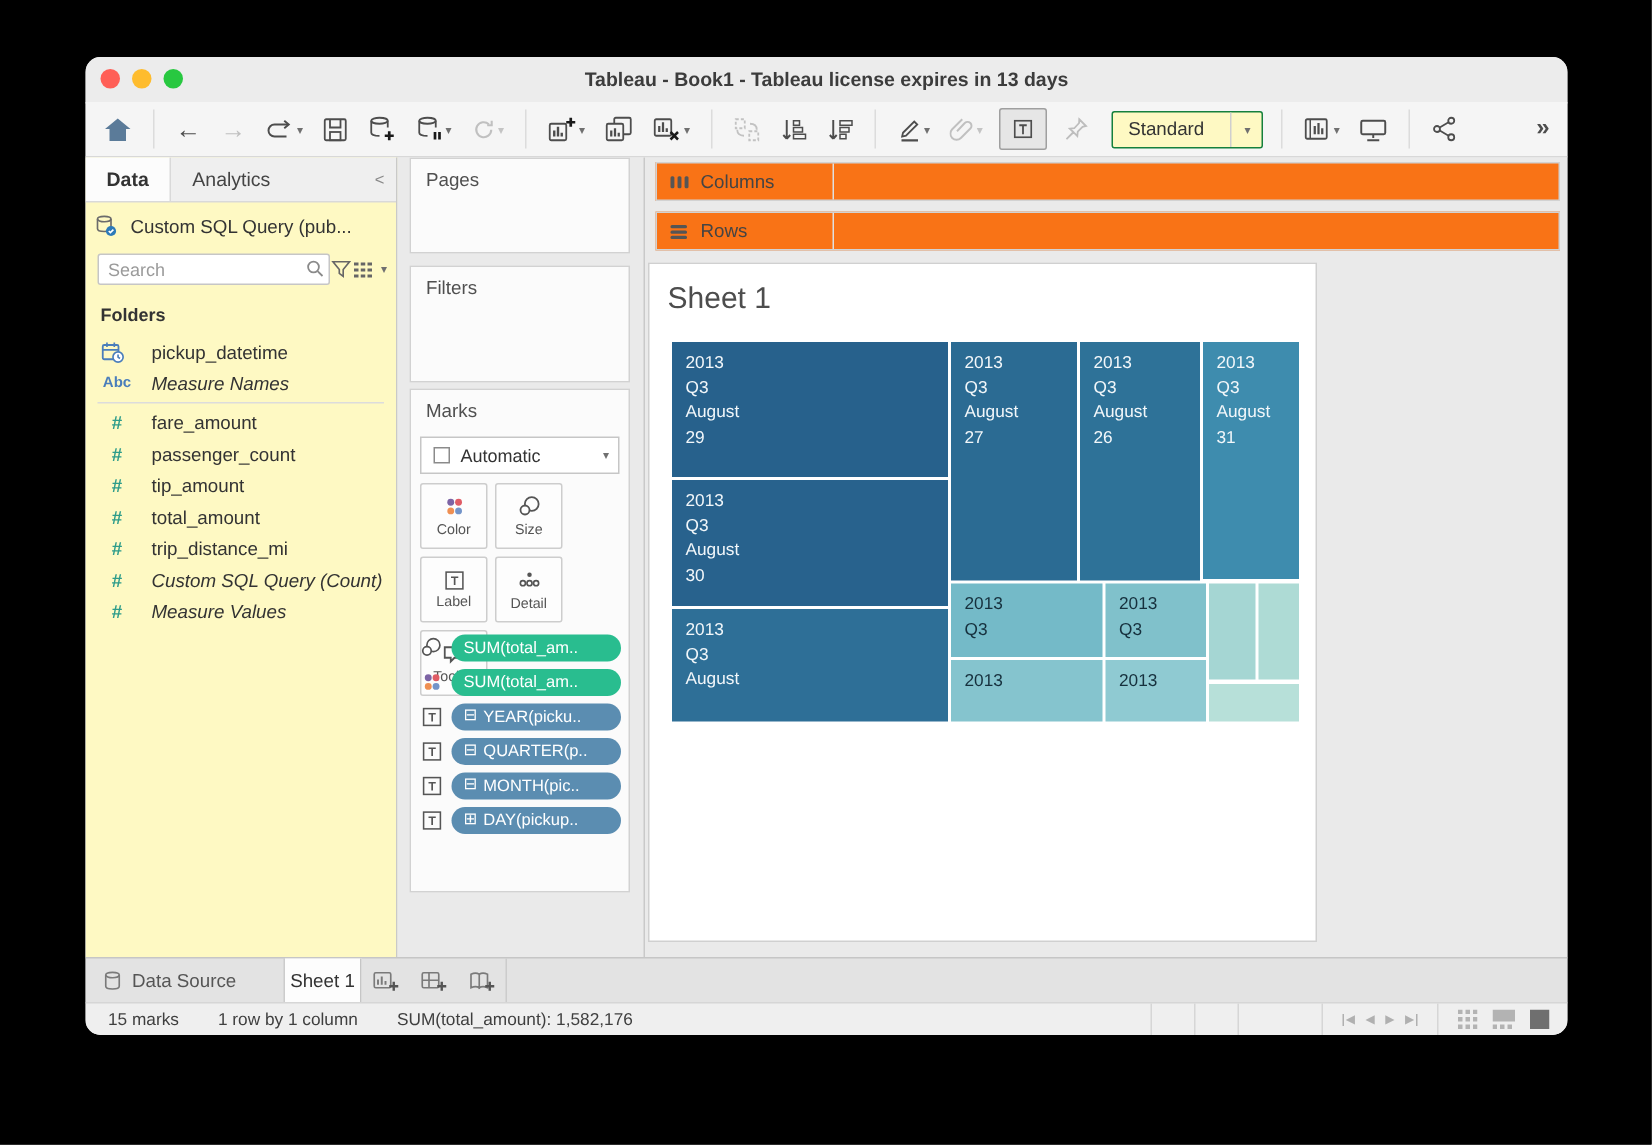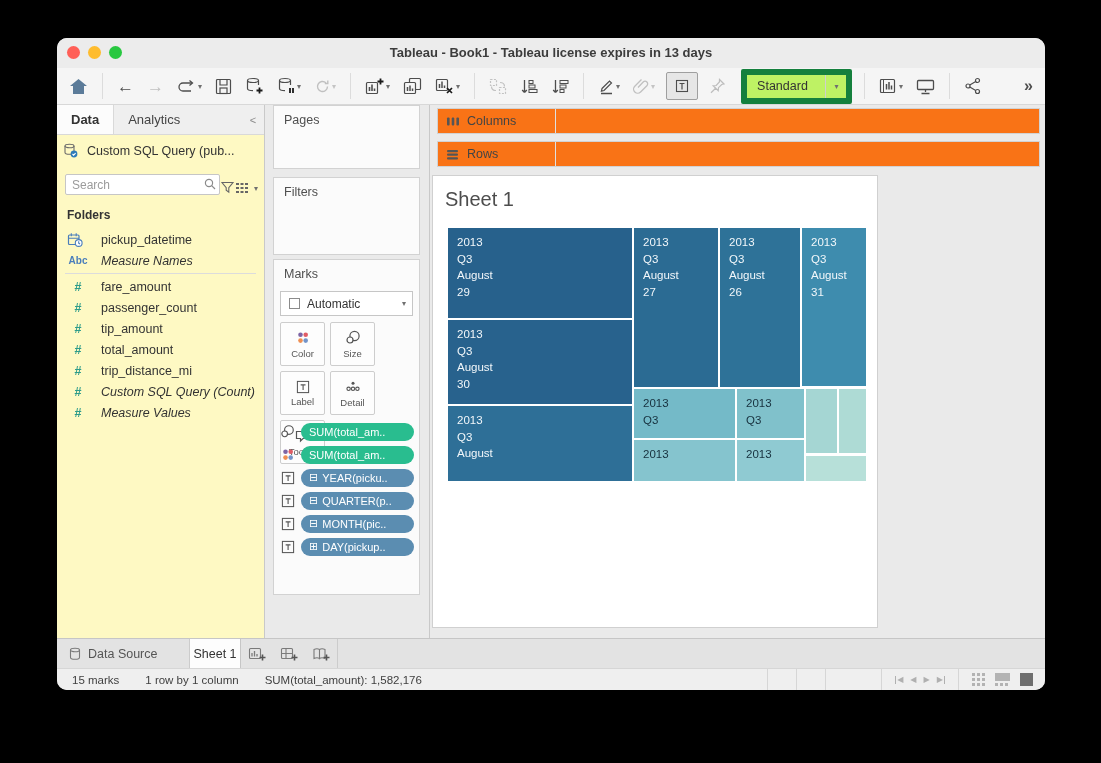--- a/index.html
+++ b/index.html
@@ -16,35 +16,35 @@
   
   .toolbar{position:absolute;left:0;top:30px;width:100%;height:37px;background:#f5f5f5;
     border-bottom:1px solid #d8d8d8;display:flex;align-items:center;padding:0 10px;box-sizing:border-box;gap:9px;}
   .tb-icon{display:flex;align-items:center;justify-content:center;height:26px;padding:0 2px;cursor:default;}
   .tb-sep{width:1px;height:26px;background:#dcdcdc;margin:0 3px;flex:none;}
   .caret{font-size:8px;color:#707070;margin-left:1px;}
   .caret.dis{color:#c4c4c4;}
   .arrow-glyph{font-size:17px;color:#4d4d4d;line-height:1;}
   .arrow-glyph.dis{color:#c0c0c0;}
   .tb-active{border:1px solid #9f9f9f;background:#e6e6e6;border-radius:2px;}
-  .dropdown{display:flex;align-items:center;height:23px;background:#bef264;border:6px solid #15803d;border-radius:2px;margin-left:4px;}
+  .dropdown{display:flex;align-items:center;height:23px;background:#fef9c3;border:1px solid #15803d;border-radius:2px;margin-left:4px;}
   .dropdown .dd-label{padding:0 10px;font-size:12.5px;color:#333;min-width:58px;}
   .dropdown .dd-arrow{width:20px;height:100%;border-left:1px solid #cfcfcf;display:flex;align-items:center;justify-content:center;}
   .overflow-glyph{font-size:16px;color:#4d4d4d;font-weight:bold;}
   
   .content{position:absolute;left:0;top:67px;width:988px;height:533px;background:#eaeaea;}
   
   .datapane{position:absolute;left:0;top:0;width:208px;height:100%;background:#fef9c3;border-right:1px solid #c9c9c9;box-sizing:border-box;}
   .pane-tabs{display:flex;height:29px;border-bottom:1px solid #d9d9d9;font-size:13px;}
   .ptab{display:flex;align-items:center;padding:0 14px;color:#333;}
   .ptab.active{background:#fcfcfc;font-weight:bold;border-right:1px solid #d9d9d9;}
   .ptab.inactive{background:#efefef;flex:1;color:#444;}
   .pane-collapse{width:22px;display:flex;align-items:center;justify-content:center;background:#efefef;color:#8a8a8a;font-size:11px;}
   .ds-row{display:flex;align-items:center;height:31px;padding-left:6px;gap:9px;font-size:12.5px;color:#333;text-align:center;}
-  .search-row{display:flex;align-items:flex-end;margin:8px 6px 0 8px;}
+  .search-row{display:flex;align-items:center;margin:3px 6px 0 8px;}
   .search-box{position:relative;flex:1;}
   .search-box input{width:100%;height:21px;box-sizing:border-box;border:1px solid #c6c6c6;border-radius:2px;
     padding:0 20px 0 6px;font-size:12px;color:#333;background:#fff;font-family:inherit;}
   .search-box input::placeholder{color:#9b9b9b;}
   .search-mag{position:absolute;right:3px;top:3px;}
   .folders-h{margin:13px 0 0 10px;font-size:12px;font-weight:bold;color:#333;}
   .field-list{margin-top:7px;}
   .field-row{display:flex;align-items:center;height:21px;padding-left:10px;gap:12px;font-size:12.5px;color:#333;}
   .field-row .fi{width:22px;text-align:center;flex:none;}
   .fi.num{color:#2e9c8a;font-size:12.5px;font-weight:bold;}

